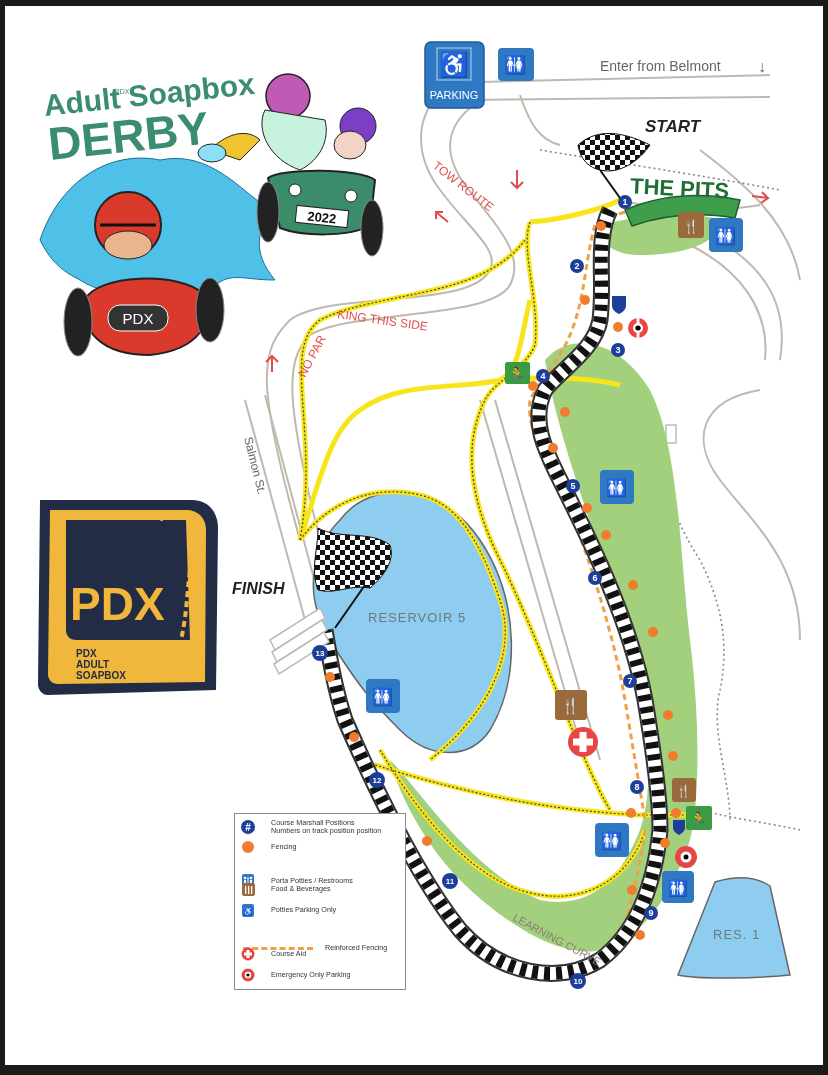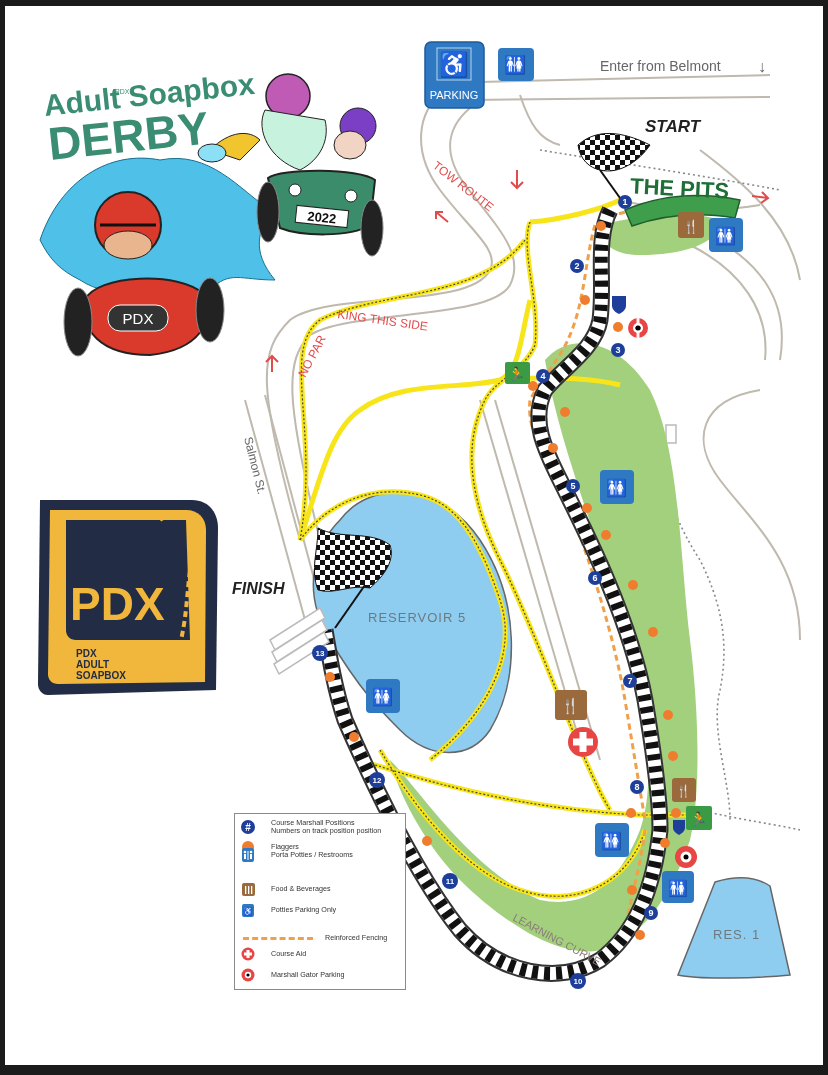--- a/index.html
+++ b/index.html
@@ -345,23 +345,23 @@
           </svg>
         </span>
     <span><span>Course Marshall Positions</span><br><span>Numbers on track position position</span></span>
   </div>
   <div class="lg-row" style="top:26px">
     <span class="lg-ico">
           <svg width="14" height="14">
             <circle cx="7" cy="7" r="6" fill="#f07d2e"></circle>
           </svg>
         </span>
-    <span>Flaggers</span>
-  </div>
-  <div class="lg-row" style="top:34px">
+    <span>Fencing</span>
+  </div>
+  <div class="lg-row" style="top:60px">
     <span class="lg-ico">
           <svg width="12" height="14">
             <rect width="12" height="14" rx="2" fill="#2f78c2"></rect>
             <rect x="5.5" y="3" width="1" height="9" fill="#fff"></rect>
             <circle cx="3" cy="4" r="1.3" fill="#fff"></circle>
             <circle cx="9" cy="4" r="1.3" fill="#fff"></circle>
             <rect x="2" y="6" width="2" height="5" fill="#fff"></rect>
             <rect x="8" y="6" width="2" height="5" fill="#fff"></rect>
           </svg>
         </span>
@@ -380,21 +380,21 @@
   </div>
   <div class="lg-row" style="top:89px">
     <span class="lg-ico">
           <svg width="12" height="13">
             <rect width="12" height="13" rx="2" fill="#2f78c2"></rect>
             <text x="6" y="10" font-size="8" fill="#fff" text-anchor="middle">♿</text>
           </svg>
         </span>
     <span>Potties Parking Only</span>
   </div>
-  <div class="lg-row" style="top:120px">
+  <div class="lg-row" style="top:130px">
     <span style="width:70px;height:0;border-top:3px dashed #f1a04a;margin:0 12px 0 2px;display:inline-block"></span>
     <span>Reinforced Fencing</span>
   </div>
   <div class="lg-row" style="top:133px">
     <span class="lg-ico">
           <svg width="14" height="14">
             <circle cx="7" cy="7" r="6.5" fill="#e84545"></circle>
             <rect x="5.5" y="3" width="3" height="8" fill="#fff"></rect>
             <rect x="3" y="5.5" width="8" height="3" fill="#fff"></rect>
           </svg>
@@ -402,16 +402,16 @@
     <span>Course Aid</span>
   </div>
   <div class="lg-row" style="top:154px">
     <span class="lg-ico">
           <svg width="14" height="14">
             <circle cx="7" cy="7" r="6.5" fill="#e84545"></circle>
             <circle cx="7" cy="7" r="3.2" fill="#fff"></circle>
             <circle cx="7" cy="7" r="1.6" fill="#000"></circle>
           </svg>
         </span>
-    <span>Marshall Gator Parking</span>
+    <span>Emergency Only Parking</span>
   </div>
 </div>
 </div>
 
 </body></html>

